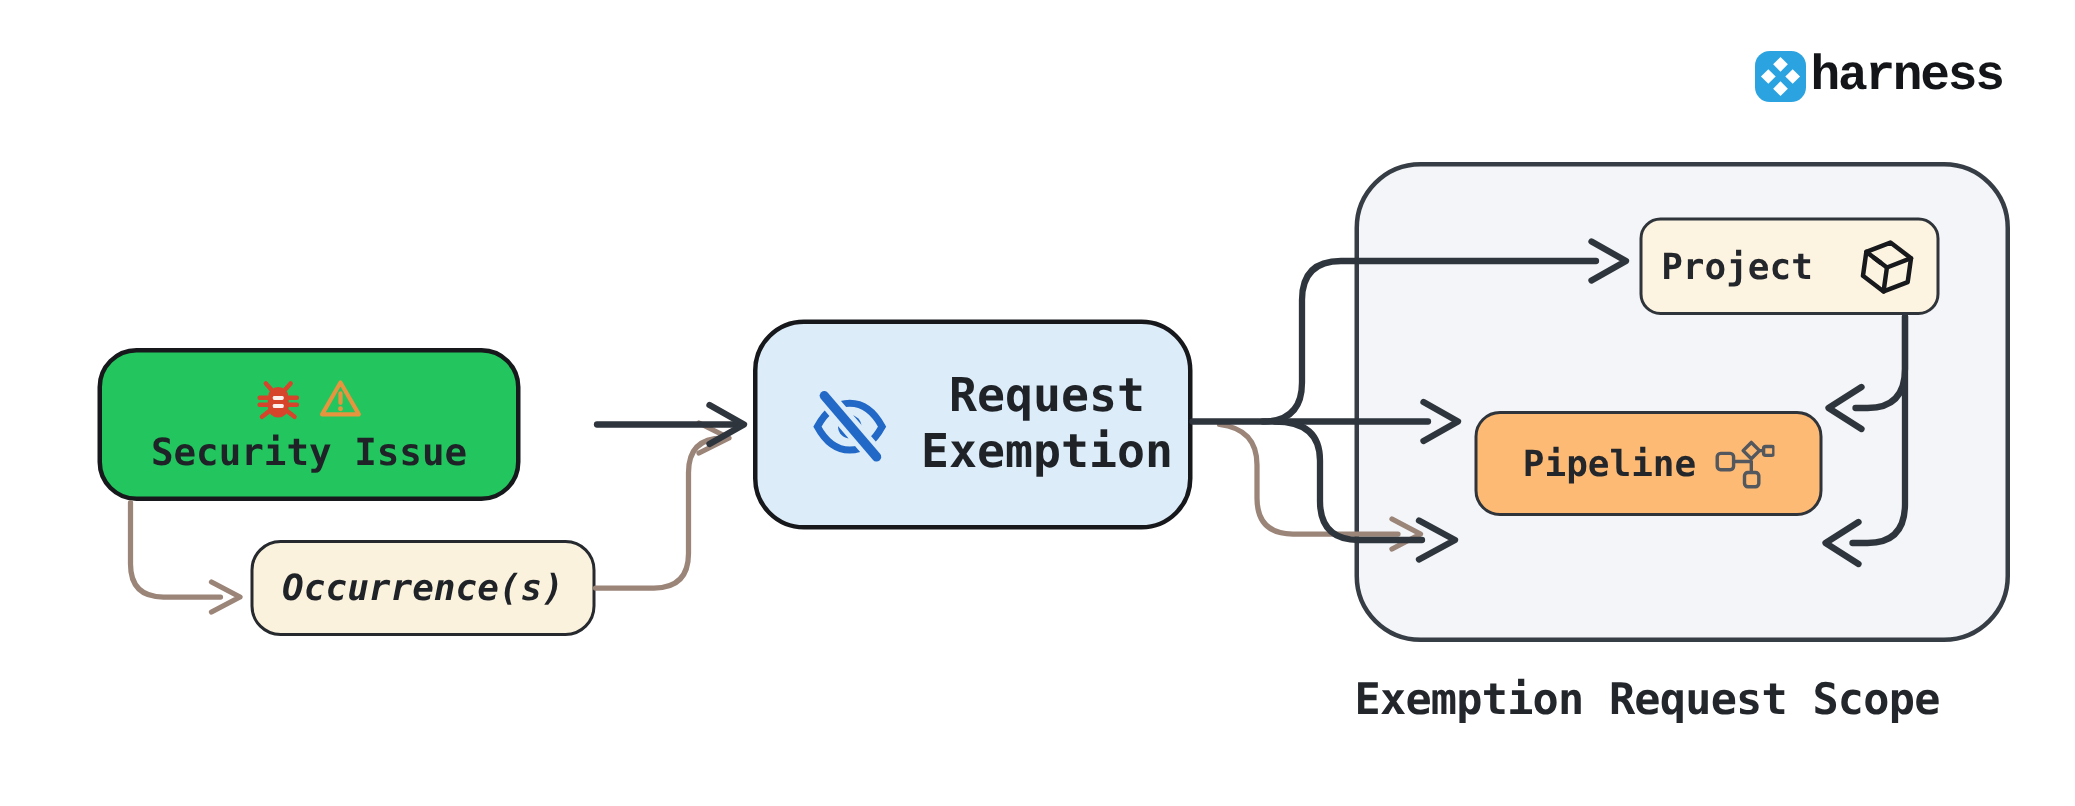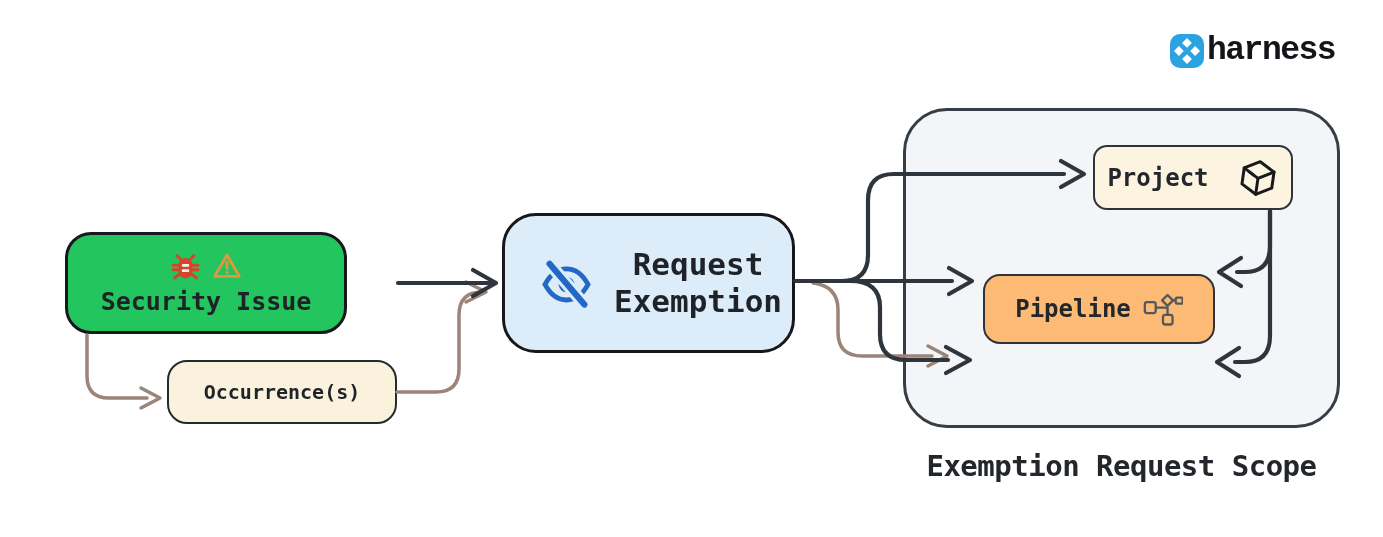--- a/index.html
+++ b/index.html
@@ -17,21 +17,21 @@
     left:65px;top:232px;width:282px;height:102px;
     background:#22c55e;border:3.5px solid #17181b;border-radius:26px;
     flex-direction:column;gap:5px;
   }
   .node-security .icon-row{display:flex;align-items:center;gap:9px;height:32px;}
   .node-security .label{font-size:25px;font-weight:bold;letter-spacing:0;}
   .node-occurrence{
     left:167px;top:360px;width:230px;height:64px;
     background:#fbf2de;border:2.5px solid #26292d;border-radius:20px;
   }
-  .node-occurrence .label{font-size:20px;font-weight:bold;}
+  .node-occurrence .label{font-size:24px;font-weight:bold;font-style:italic;}
   .node-request{
     left:502px;top:213px;width:293px;height:140px;
     background:#dcecf9;border:3.5px solid #17181b;border-radius:34px;
     gap:16px;
     padding-left:28px;
   }
   .node-request .label{font-size:31px;font-weight:bold;width:176px;text-align:center;line-height:1.18;}
   .scope-box{
     position:absolute;left:903px;top:108px;width:437px;height:320px;
     box-sizing:border-box;background:#f3f5f8;
@@ -45,21 +45,21 @@
     left:983px;top:237px;width:232px;height:70px;
     background:#fdba74;border:2.5px solid #2e343a;border-radius:17px;gap:12px;margin-top:37px;
   }
   .node-target{
     left:983px;top:324px;width:230px;height:72px;
     background:#dcecfa;border:2.5px solid #2e343a;border-radius:17px;gap:18px;
   }
   .inner-label{font-size:24px;font-weight:bold;color:#23272c;}
   .scope-title{
     position:absolute;left:903px;top:449px;width:437px;
-    text-align:center;font-size:29px;font-weight:bold;color:#23272c;
+    text-align:left;font-size:29px;font-weight:bold;color:#23272c;
     letter-spacing:-0.5px;
   }
   
   .brand{position:absolute;left:1170px;top:32px;display:flex;align-items:center;gap:3px;}
   .brand .wordmark{
     font-family:Liberation Mono, monospace;
     font-size:33px;font-weight:bold;color:#141519;letter-spacing:-1.5px;
   }
   
   .arrows{position:absolute;left:0;top:0;pointer-events:none;}

